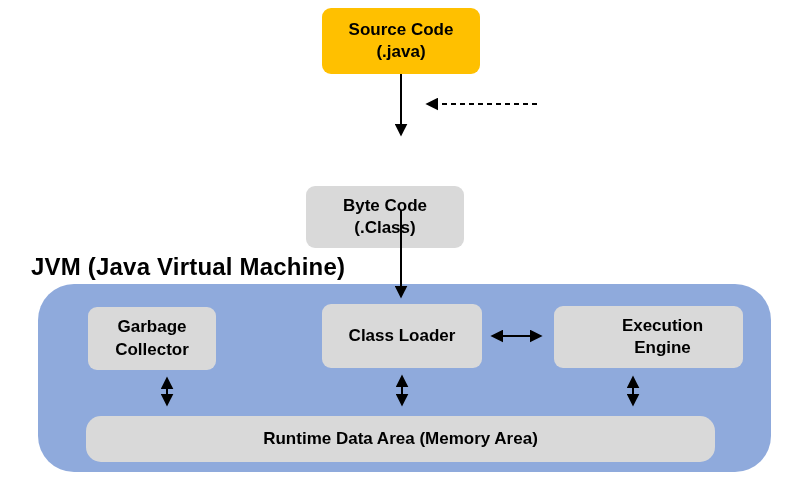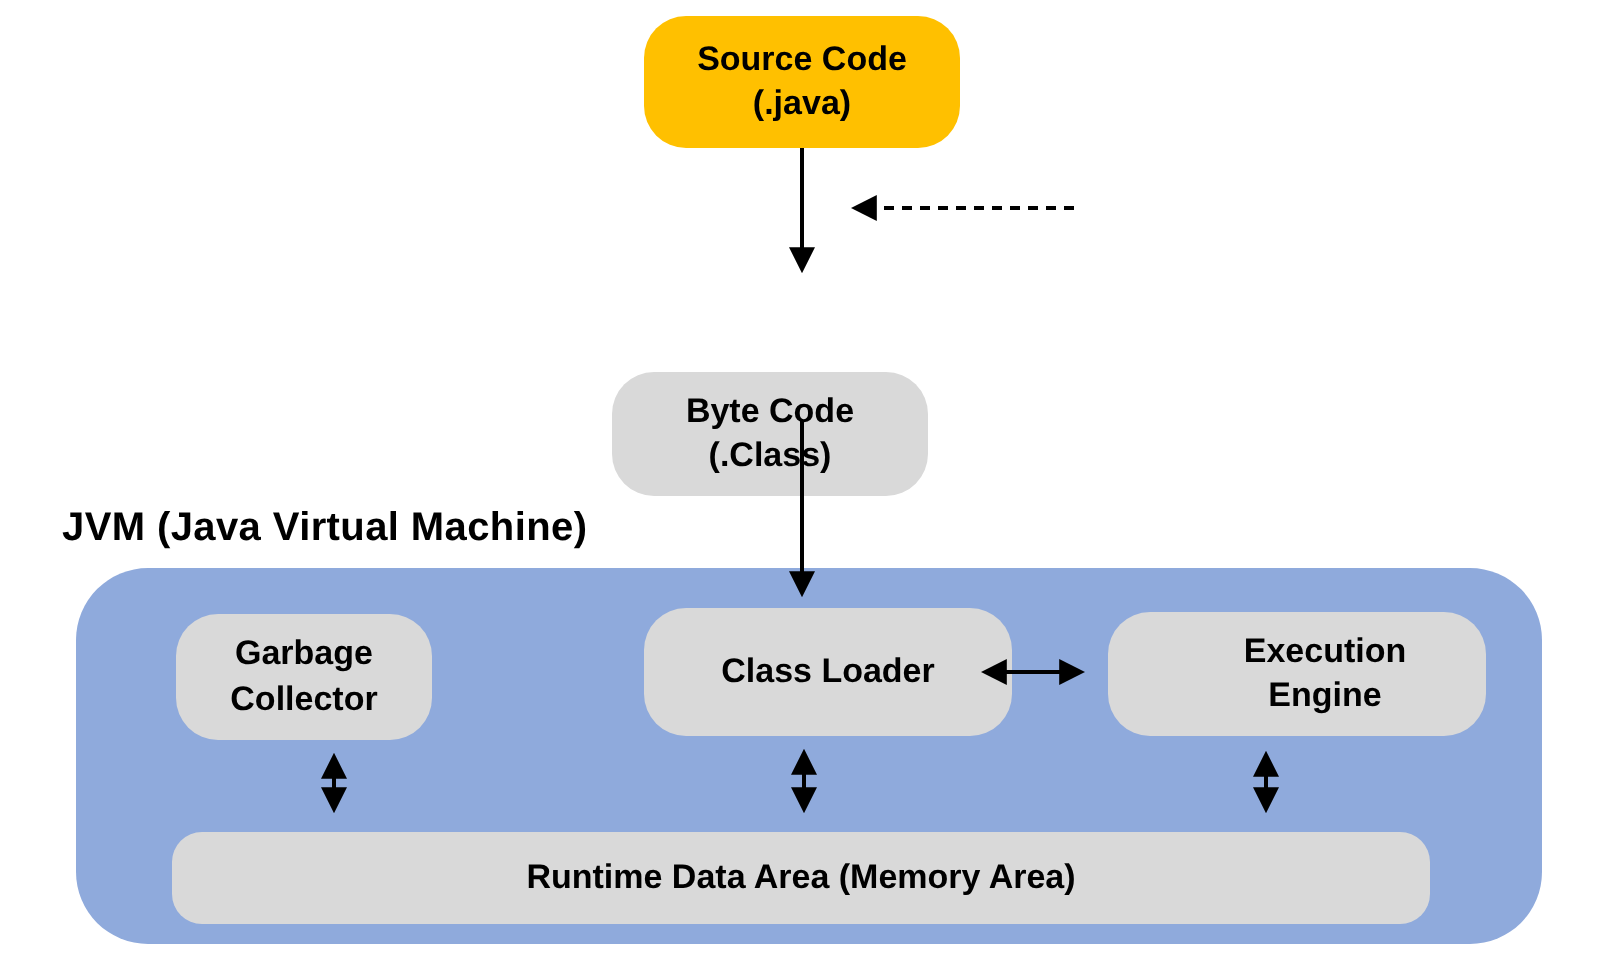--- a/index.html
+++ b/index.html
@@ -20,55 +20,55 @@
     display: flex;
     flex-direction: column;
     align-items: center;
     justify-content: center;
     text-align: center;
     font-weight: 700;
     font-size: 17px;
     line-height: 1.32;
     color: var(--text, #000000);
     background: var(--node-bg, #d9d9d9);
-    border-radius: 21px;
+    border-radius: 9px;
     z-index: 2;
   }
   #source-code {
     left: 322px; top: 8px; width: 158px; height: 66px;
     background: var(--source-code-bg, #ffc000);
   }
   #java-compiler {
     left: 539px; top: 77px; width: 161px; height: 57px;
     border-radius: 15px;
   }
   #byte-code {
     left: 306px; top: 147px; width: 158px; height: 62px; margin-top: 39px;
   }
   #jvm-label {
     position: absolute;
     left: 31px; top: 253px;
-    font-size: 20px;
+    font-size: 24px;
     font-weight: 600;
     color: var(--text, #000000);
     z-index: 2;
     letter-spacing: 0.2px;
   }
   #jvm-container {
     position: absolute;
     left: 38px; top: 284px; width: 733px; height: 188px;
     background: var(--jvm-container-bg, #8faadc);
     border-radius: 36px;
     z-index: 1;
   }
   #garbage-collector {
     left: 88px; top: 307px; width: 128px; height: 63px;
   }
   #class-loader {
-    left: 322px; top: 304px; width: 184px; height: 64px;
+    left: 322px; top: 304px; width: 160px; height: 64px;
   }
   #execution-engine {
     left: 554px; top: 306px; width: 161px; height: 62px; padding-left: 28px;
   }
   #runtime-data-area {
     left: 86px; top: 416px; width: 629px; height: 46px;
     border-radius: 15px;
   }
   #arrows-layer {
     position: absolute;

